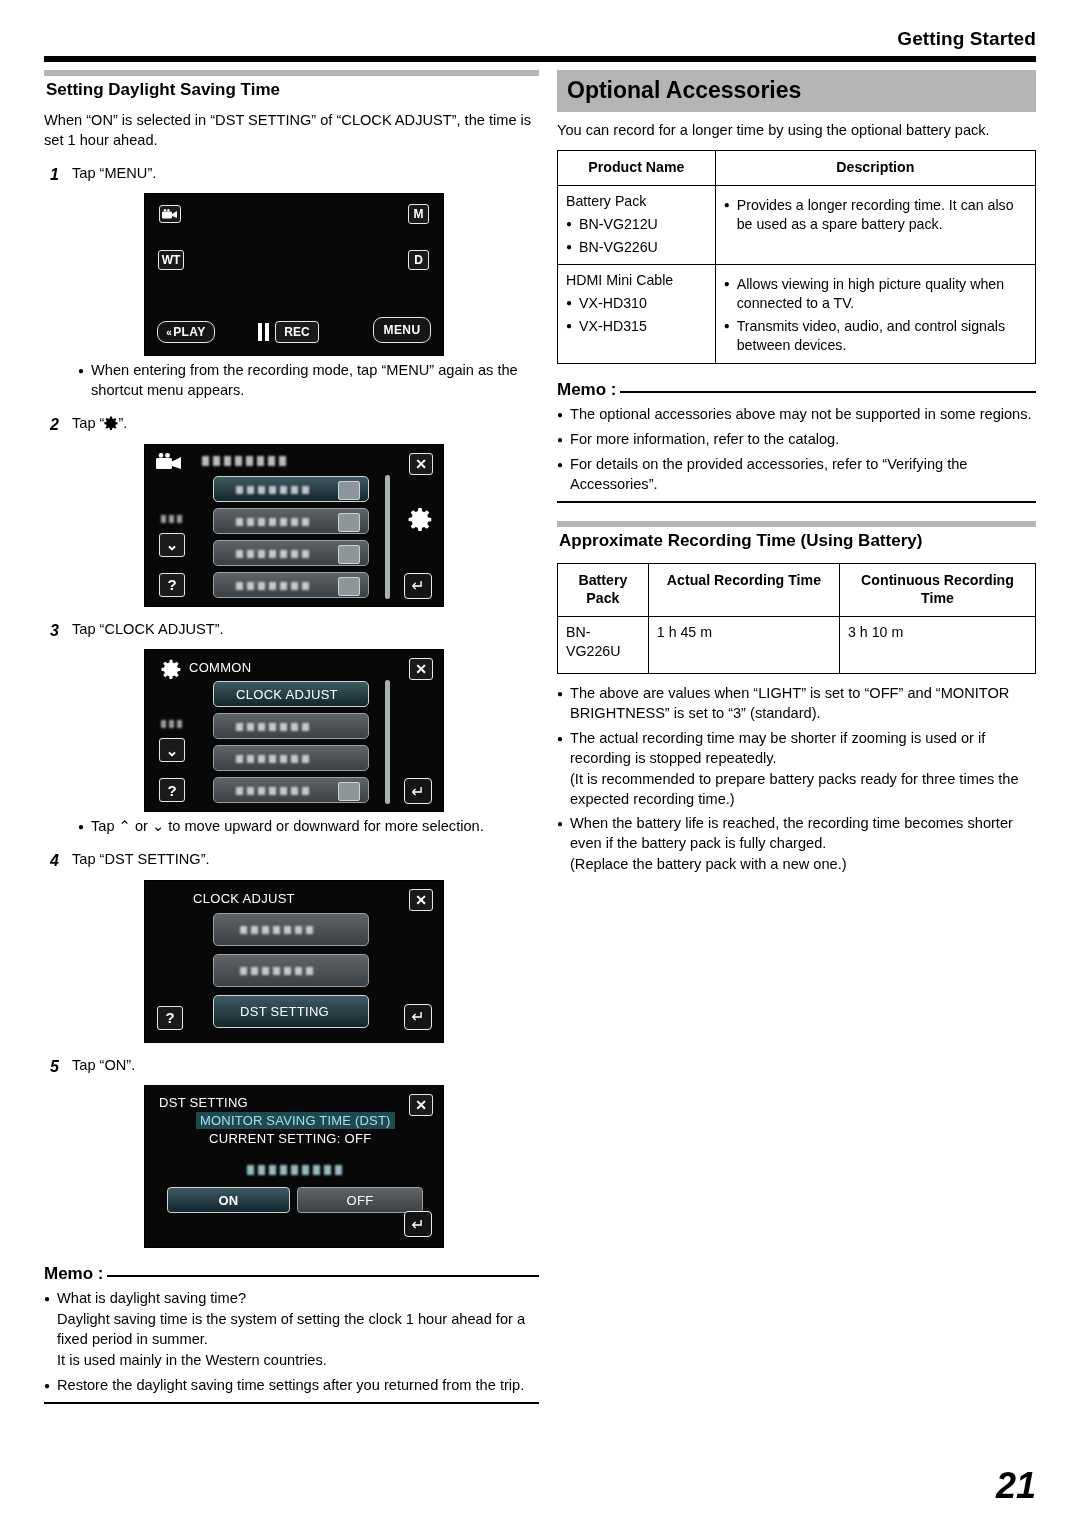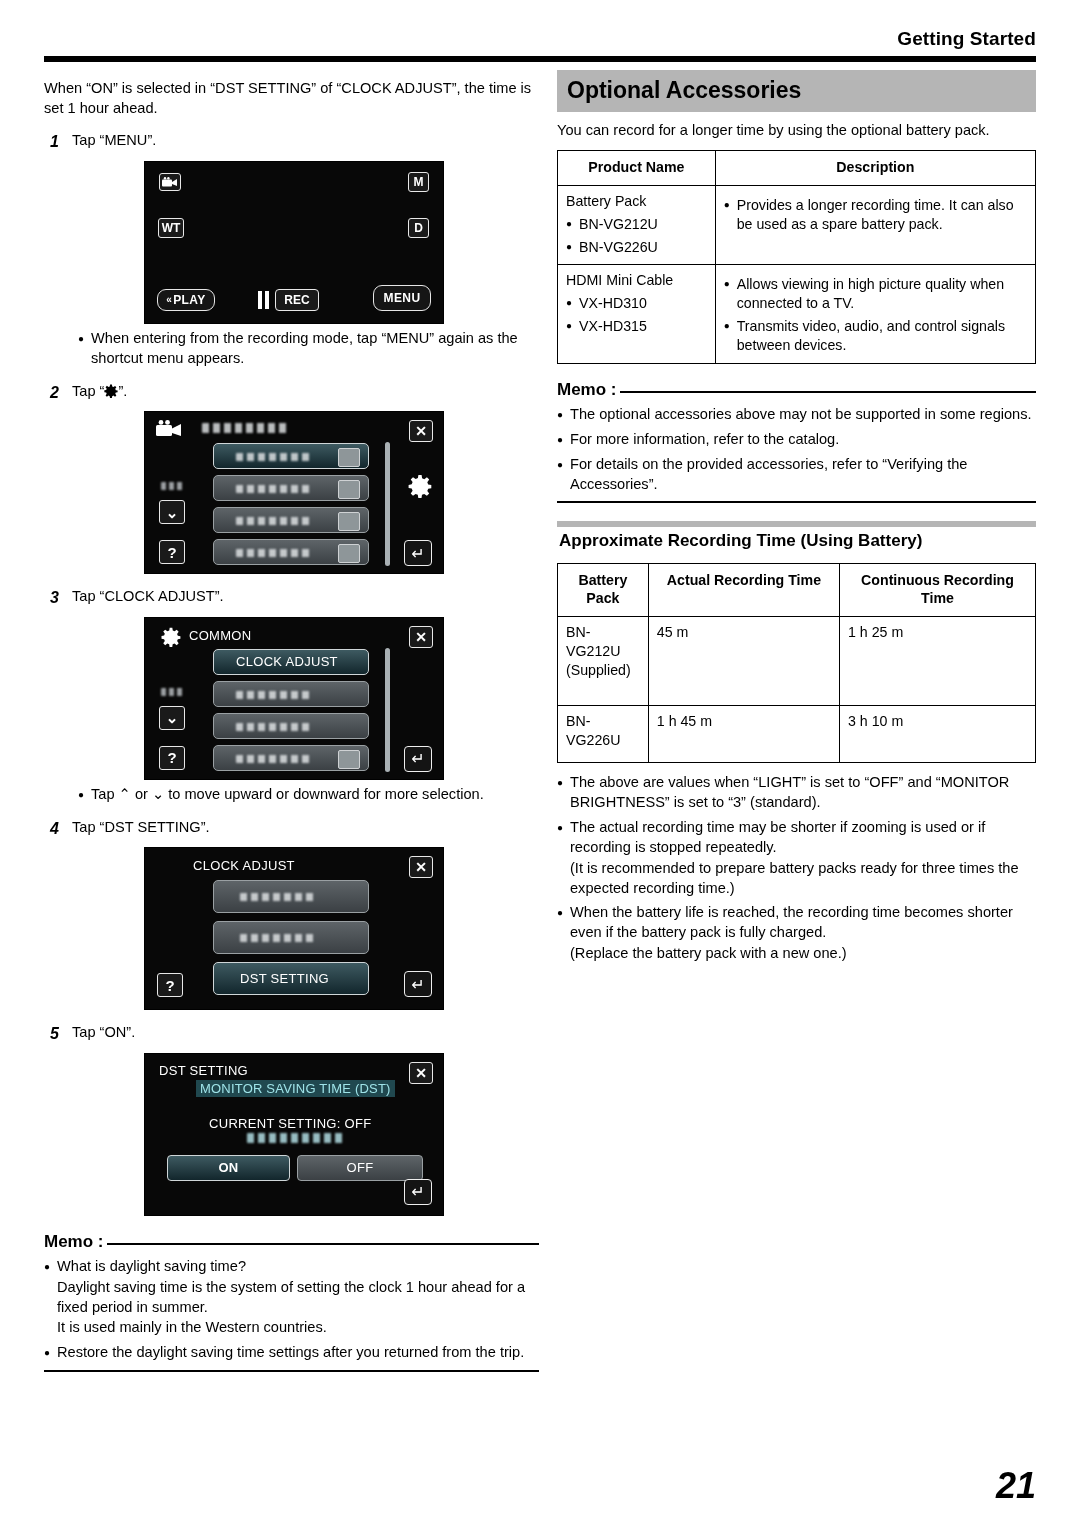--- a/index.html
+++ b/index.html
@@ -312,20 +312,21 @@
 </head>
 <body>
 
 <div class="page">
 
   <div class="running-head">Getting Started</div>
   <div class="head-rule"></div>
 
   <div class="col-left">
 
+    <h2 class="sec-sub">Setting Daylight Saving Time</h2>
     <p class="body">When “ON” is selected in “DST SETTING” of “CLOCK ADJUST”, the time is set 1 hour ahead.</p>
 
     <div class="step">
       <div class="step-num">1</div>
       <div class="step-txt">Tap “MENU”.</div>
     </div>
 
     <div class="lcd">
 
       <div class="btn icn-sq" style="left:14px;top:11px;width:22px;height:18px;">
@@ -487,21 +488,21 @@
     <div class="step">
       <div class="step-num">5</div>
       <div class="step-txt">Tap “ON”.</div>
     </div>
 
     <div class="lcd">
       <div class="lcd-title" style="left:14px;top:9px;">DST SETTING</div>
       <div class="btn icn-sq" style="right:10px;top:8px;width:24px;height:22px;font-size:14px;">✕</div>
 
       <div class="hl-teal" style="left:51px;top:26px;">MONITOR SAVING TIME (DST)</div>
-      <div class="lcd-title" style="left:64px;top:62px;">CURRENT SETTING: OFF</div>
+      <div class="lcd-title" style="left:64px;top:45px;">CURRENT SETTING: OFF</div>
 
       <div class="blur teal" style="left:102px;top:79px;width:96px;height:10px;"></div>
 
       <div class="lcd-rowbtn sel" style="left:22px;top:101px;width:123px;height:26px;justify-content:center;border-radius:4px;">
         <span style="padding:0;font-weight:bold;">ON</span>
       </div>
       <div class="lcd-rowbtn" style="left:152px;top:101px;width:126px;height:26px;justify-content:center;border-radius:4px;">
         <span style="padding:0;">OFF</span>
       </div>
 
@@ -608,25 +609,20 @@
     <h2 class="sec-sub" style="margin-top:18px;">Approximate Recording Time (Using Battery)</h2>
 
     <table class="doc">
       <tbody>
           <tr>
         <th style="width:19%;">Battery Pack</th>
         <th style="width:40%;">Actual Recording Time</th>
         <th>Continuous Recording Time</th>
       </tr>
       <tr>
-        <td class="bold-cell" style="height:74px;">BN-VG212U (Supplied)</td>
-        <td>45 m</td>
-        <td>1 h 25 m</td>
-      </tr>
-      <tr>
         <td class="bold-cell" style="height:42px;">BN-VG226U</td>
         <td>1 h 45 m</td>
         <td>3 h 10 m</td>
       </tr>
     </tbody>
       </table>
 
     <div class="bul" style="margin-top:10px;">
       <div class="dot">●</div>
       <div class="txt">The above are values when “LIGHT” is set to “OFF” and “MONITOR BRIGHTNESS” is set to “3” (standard).</div>

